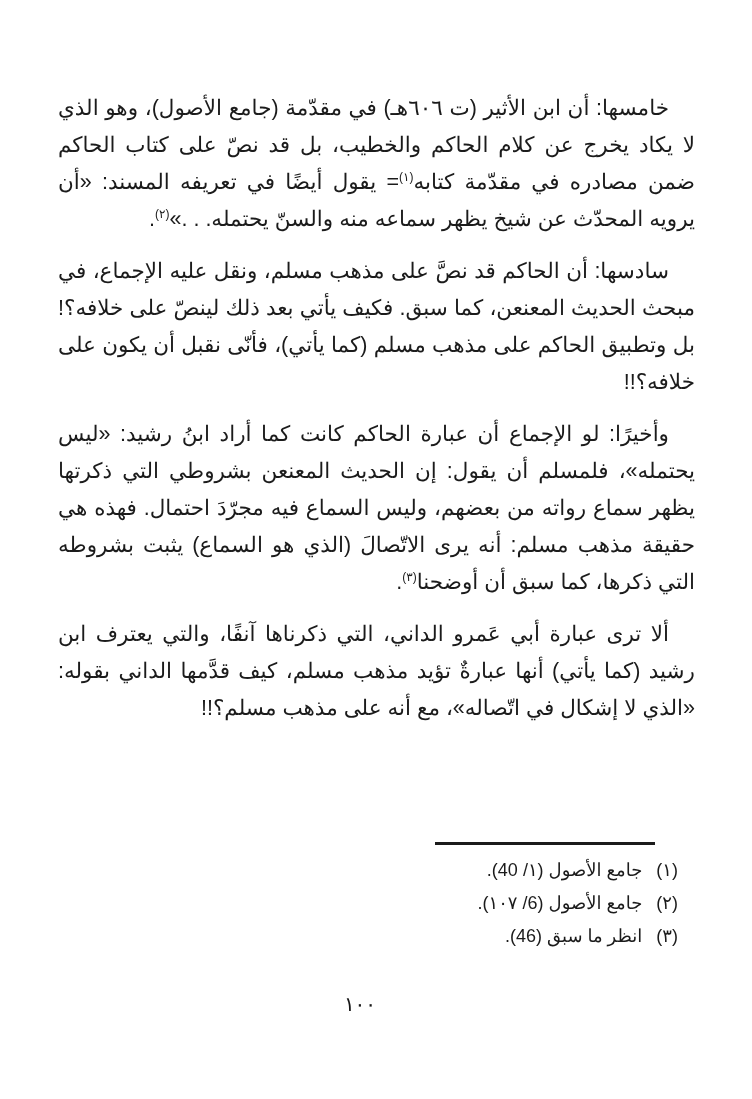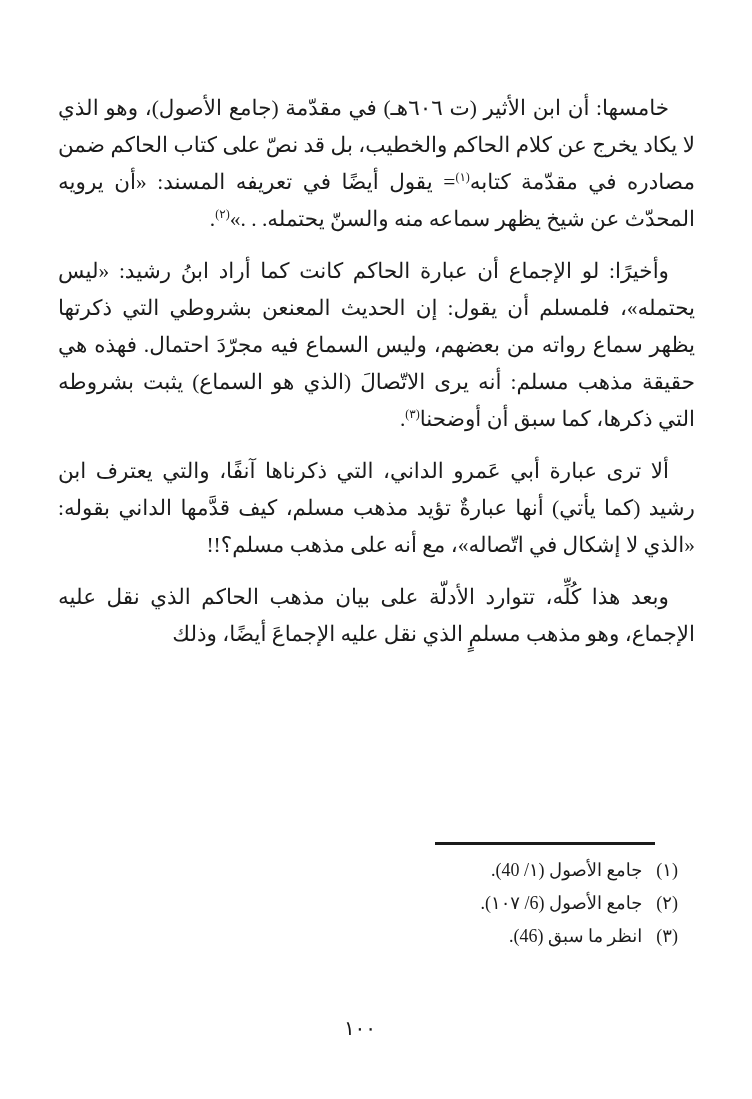--- a/index.html
+++ b/index.html
@@ -3,21 +3,21 @@
 <meta charset="utf-8">
 <style>
   html, body { margin: 0; padding: 0; background: #e8e8e8; }
   .page {
     position: relative;
     width: 752px;
     height: 1099px;
     margin: 0 auto;
     background: #ffffff;
     color: #1b1b1b;
-    font-family: Liberation Serif, serif;
+    font-family: Liberation Sans, sans-serif;
     overflow: hidden;
   }
   .text-block {
     position: absolute;
     top: 90px;
     right: 57px;
     left: 58px;
     direction: rtl;
     text-align: justify;
     font-size: 21.5px;
@@ -52,44 +52,44 @@
   }
   .footnote {
     display: flex;
     flex-direction: row;
     column-gap: 14px;
   }
   .fn-num { flex: 0 0 auto; }
   .fn-text { flex: 1 1 auto; }
   .page-number {
     position: absolute;
-    top: 1016px;
+    top: 992px;
     left: 0;
     right: 32px;
     text-align: center;
     direction: rtl;
     font-size: 20px;
     color: #151515;
   }
 </style>
 </head>
 <body>
 
 <div class="page">
 
   <main class="text-block">
 
     <p><span>خامسها: أن ابن الأثير (ت ٦٠٦هـ) في مقدّمة (جامع الأصول)، وهو الذي لا يكاد يخرج عن كلام الحاكم والخطيب، بل قد نصّ على كتاب الحاكم ضمن مصادره في مقدّمة كتابه</span><sup class="fn-ref">(١)</sup><span>= يقول أيضًا في تعريفه المسند: «أن يرويه المحدّث عن شيخ يظهر سماعه منه والسنّ يحتمله. . .»</span><sup class="fn-ref">(٢)</sup><span>.</span></p>
 
+    <p><span>سادسها: أن الحاكم قد نصَّ على مذهب مسلم، ونقل عليه الإجماع، في مبحث الحديث المعنعن، كما سبق. فكيف يأتي بعد ذلك لينصّ على خلافه؟! بل وتطبيق الحاكم على مذهب مسلم (كما يأتي)، فأنّى نقبل أن يكون على خلافه؟!!</span></p>
 
     <p><span>وأخيرًا: لو الإجماع أن عبارة الحاكم كانت كما أراد ابنُ رشيد: «ليس يحتمله»، فلمسلم أن يقول: إن الحديث المعنعن بشروطي التي ذكرتها يظهر سماع رواته من بعضهم، وليس السماع فيه مجرّدَ احتمال. فهذه هي حقيقة مذهب مسلم: أنه يرى الاتّصالَ (الذي هو السماع) يثبت بشروطه التي ذكرها، كما سبق أن أوضحنا</span><sup class="fn-ref">(٣)</sup><span>.</span></p>
 
     <p><span>ألا ترى عبارة أبي عَمرو الداني، التي ذكرناها آنفًا، والتي يعترف ابن رشيد (كما يأتي) أنها عبارةٌ تؤيد مذهب مسلم، كيف قدَّمها الداني بقوله: «الذي لا إشكال في اتّصاله»، مع أنه على مذهب مسلم؟!!</span></p>
 
-    <p><span>وبعد هذا كُلِّه، تتوارد الأدلّة على بيان مذهب الحاكم الذي نقل عليه الإجماع، وهو مذهب مسلمٍ الذي نقل عليه الإجماعَ أيضًا، وذلك</span></p>
 
   </main>
 
   <div class="footnote-sep"></div>
 
   <section class="footnotes">
     <div class="footnote">
       <span class="fn-num">(١)</span>
       <span class="fn-text">جامع الأصول (١/ 40).</span>
     </div>

